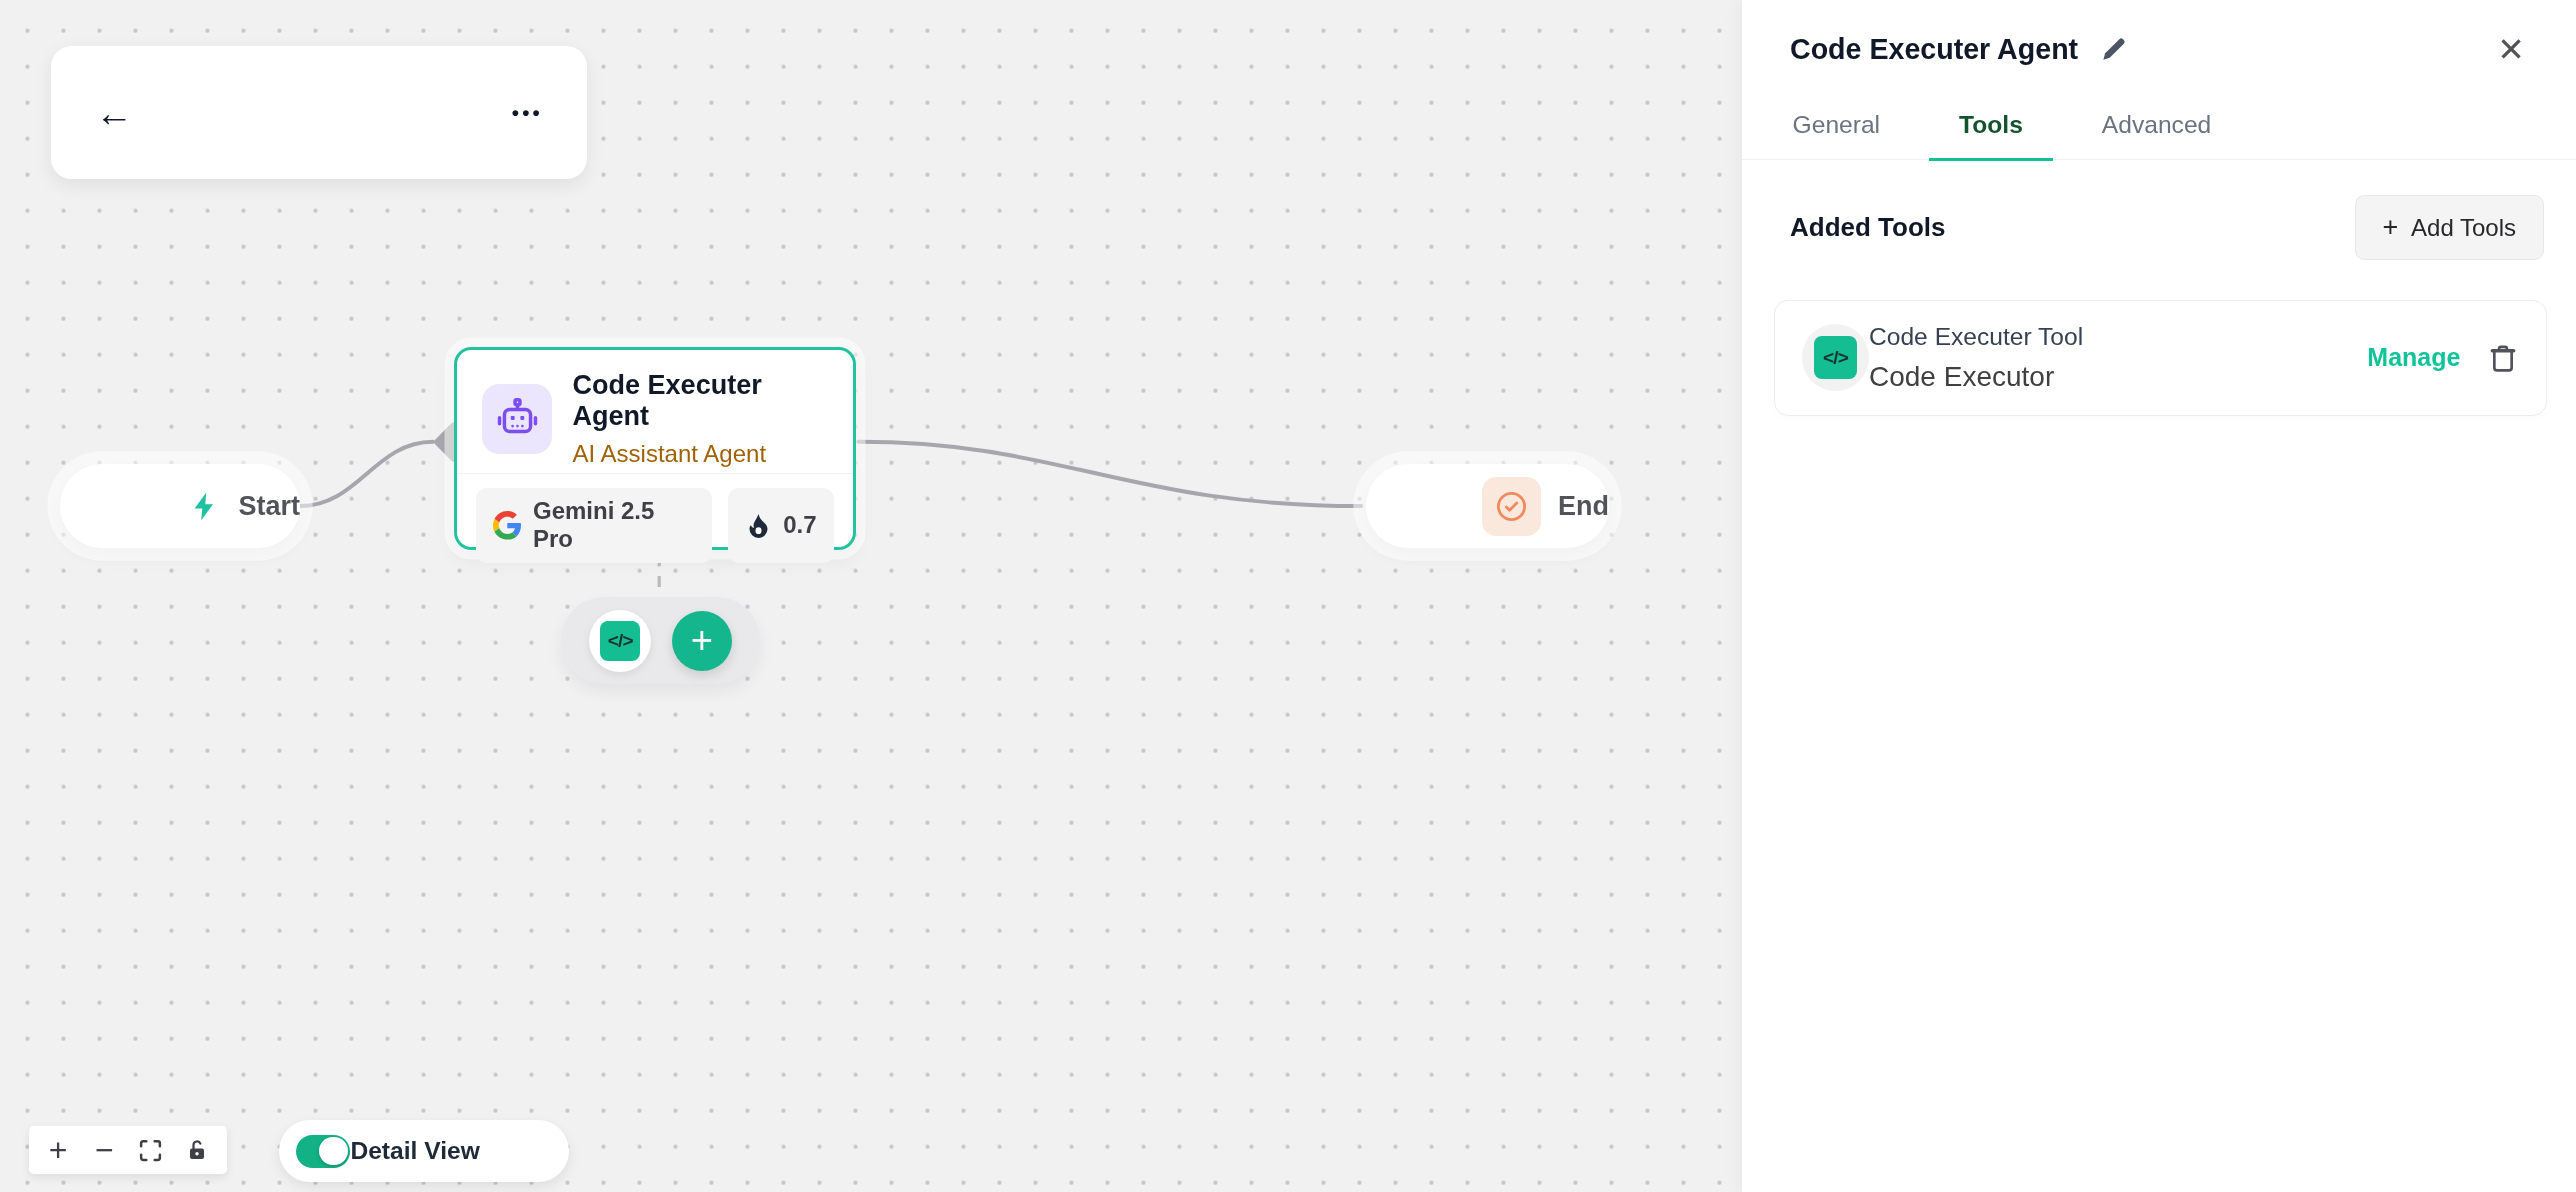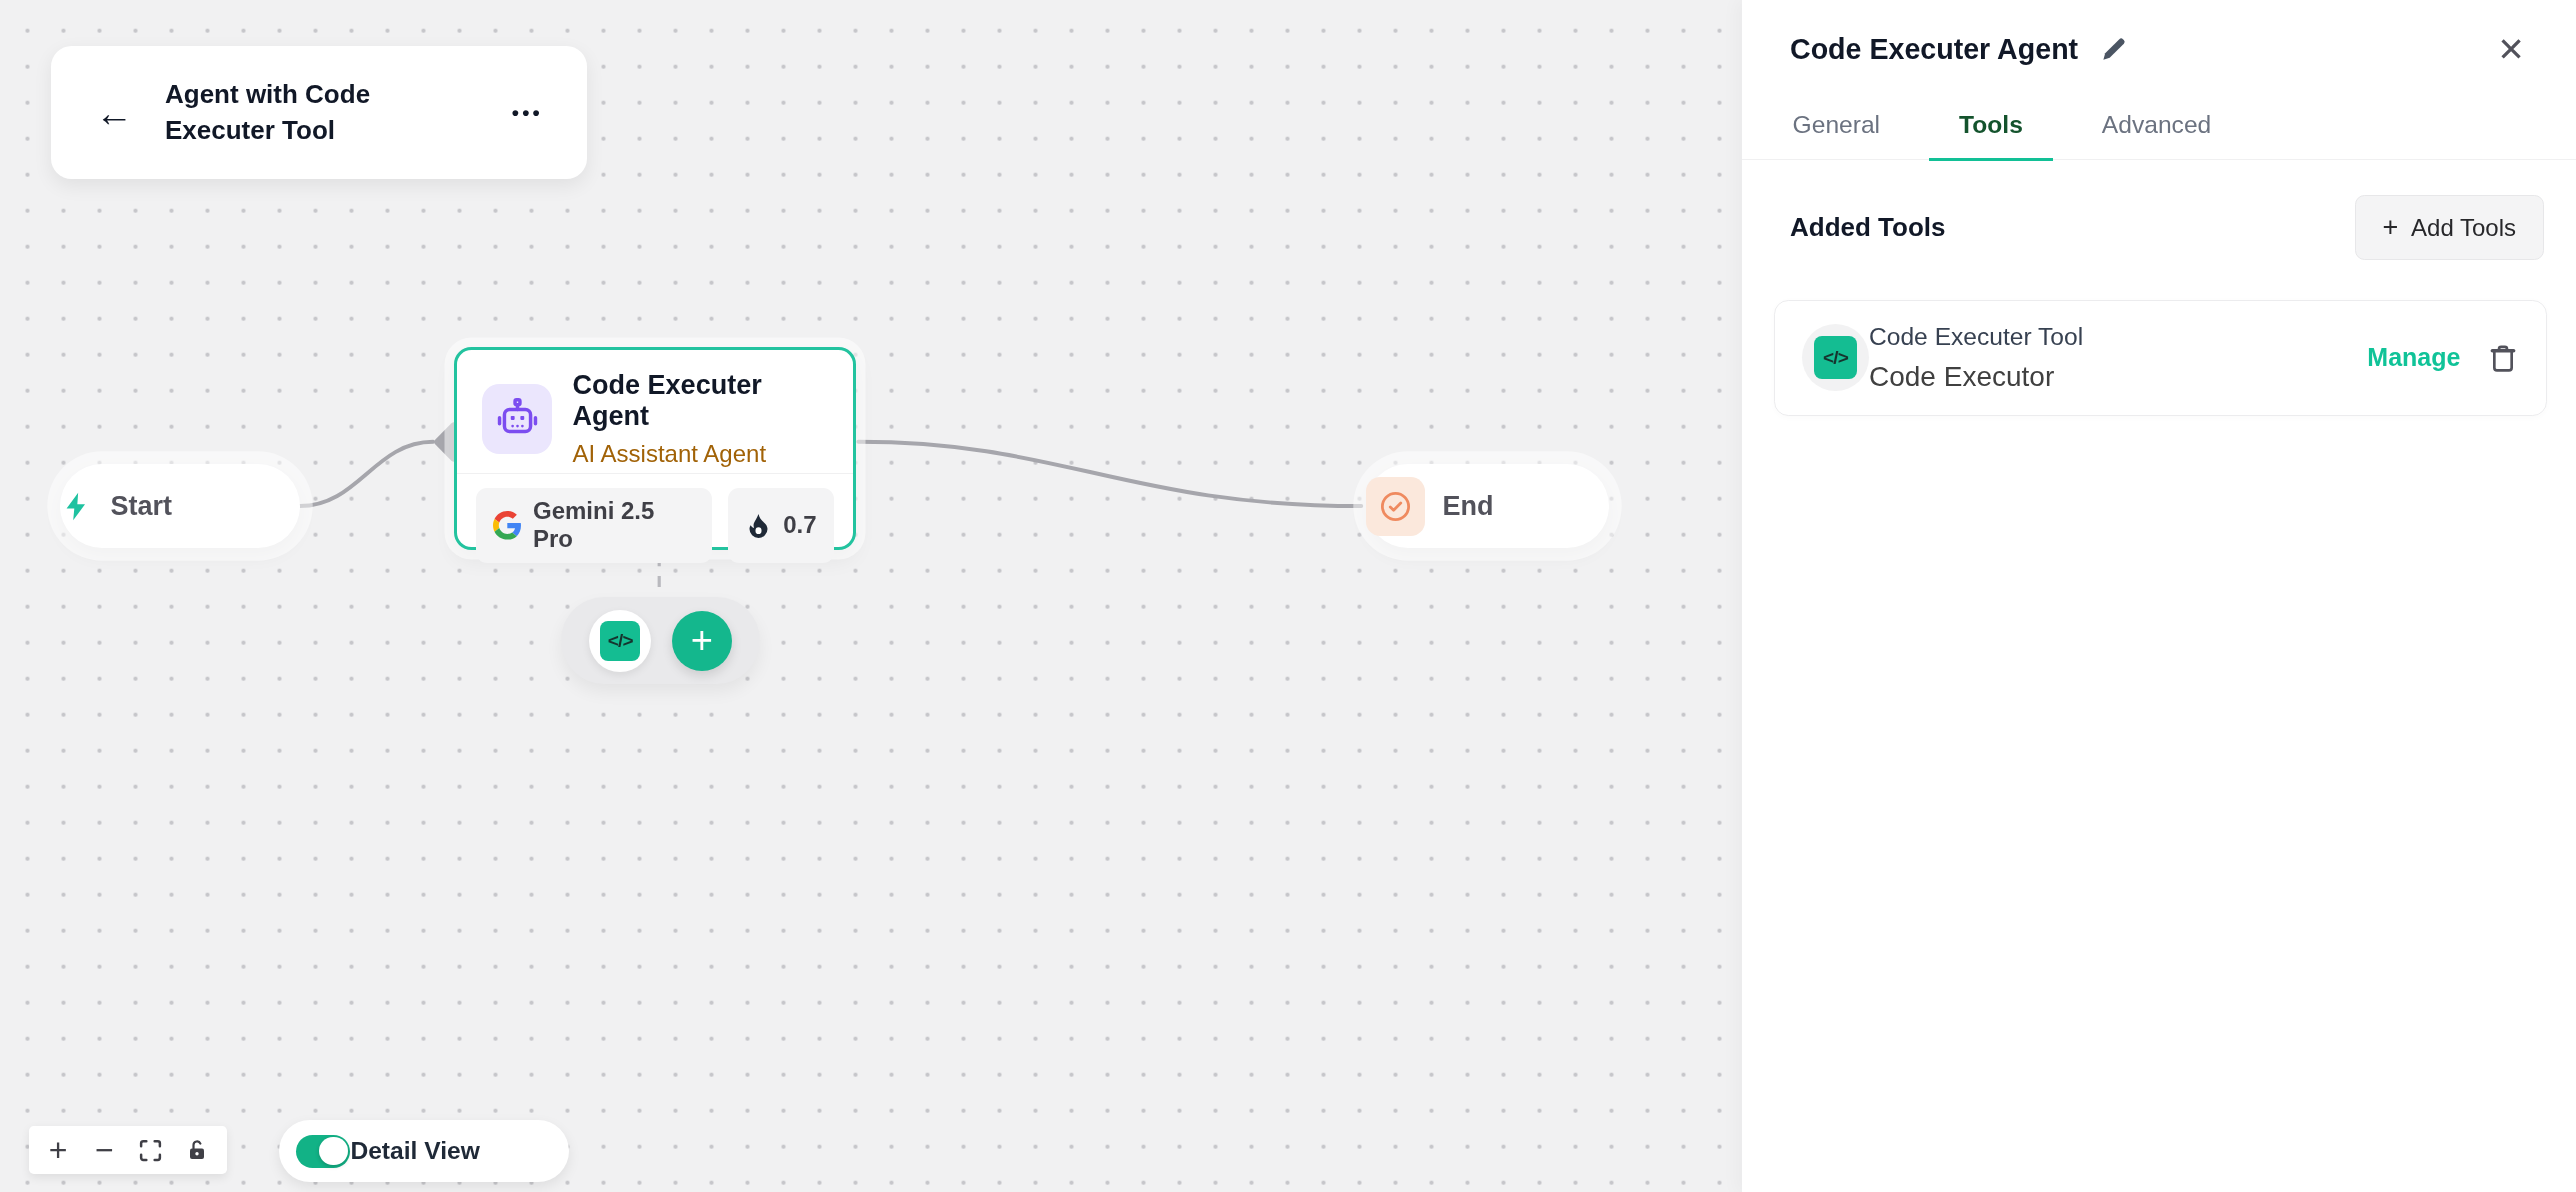--- a/index.html
+++ b/index.html
@@ -20,21 +20,21 @@
     position:absolute; left:51px; top:46px; width:536px; height:133px;
     background:#fff; border-radius:20.6px; box-shadow:0 6.3px 19px rgba(0,0,0,.07);
     display:flex; align-items:center; padding:0 44px;
   }
   .back-arrow { font-size:38px; color:#111827; line-height:1; cursor:pointer; }
   .flow-card-title { flex:1; margin-left:32px; max-width:286px; font-size:26px; font-weight:bold; color:#111827; line-height:1.35; }
   .flow-menu { margin-left:auto; font-size:20.6px; letter-spacing:3.2px; color:#111827; font-weight:bold; cursor:pointer; }
 
   .pill-node {
     position:absolute; height:84px; background:#fff; border-radius:48px;
-    display:flex; align-items:center; justify-content:flex-start; gap:17.4px;
+    display:flex; align-items:center; justify-content:flex-end; gap:17.4px;
     box-shadow: 0 0 0 12.7px rgba(255,255,255,.5), 0 8px 19px rgba(0,0,0,.05);
     cursor:grab;
   }
   .start-pill { left:60px; top:464px; width:240px; }
   .end-pill { left:1366px; top:464px; width:243px; }
   .pill-label { font-size:27px; font-weight:bold; color:#52525B; }
   .end-icon-box { width:59px; height:59px; border-radius:14.3px; background:#FBE8DC; display:flex; align-items:center; justify-content:center; }
 
   .agent-node {
     position:absolute; left:454px; top:347px; width:402px; height:203px;
@@ -114,21 +114,20 @@
   <div class="canvas">
 
     <svg class="edges" viewBox="0 0 2196 1504" width="1742" height="1193">
       <path d="M 378 638 C 452 638, 472 557, 546 557" stroke="#A6A6AC" stroke-width="5" fill="none" stroke-linecap="round"></path>
       <path d="M 1082 557 C 1340 557, 1420 638, 1716 638" stroke="#A6A6AC" stroke-width="5" fill="none" stroke-linecap="round"></path>
       <path d="M 831 700 L 831 750" stroke="#B9B9BE" stroke-width="4" fill="none" stroke-dasharray="14 12"></path>
     </svg>
 
     <div class="flow-card">
       <span class="back-arrow">←</span>
-      <div class="flow-card-title">Agent with Code Executer Tool</div>
       <span class="flow-menu">•••</span>
     </div>
 
     <div class="pill-node start-pill">
       <span style="display:flex;">
         <svg width="33" height="33" viewBox="0 0 24 24">
             <path d="M13.2 2 4.8 13.4h5.6L9.6 22l8.6-11.6h-5.6L13.2 2z" fill="#1EC2A0"></path>
           </svg>
       </span>
       <span class="pill-label">Start</span>

